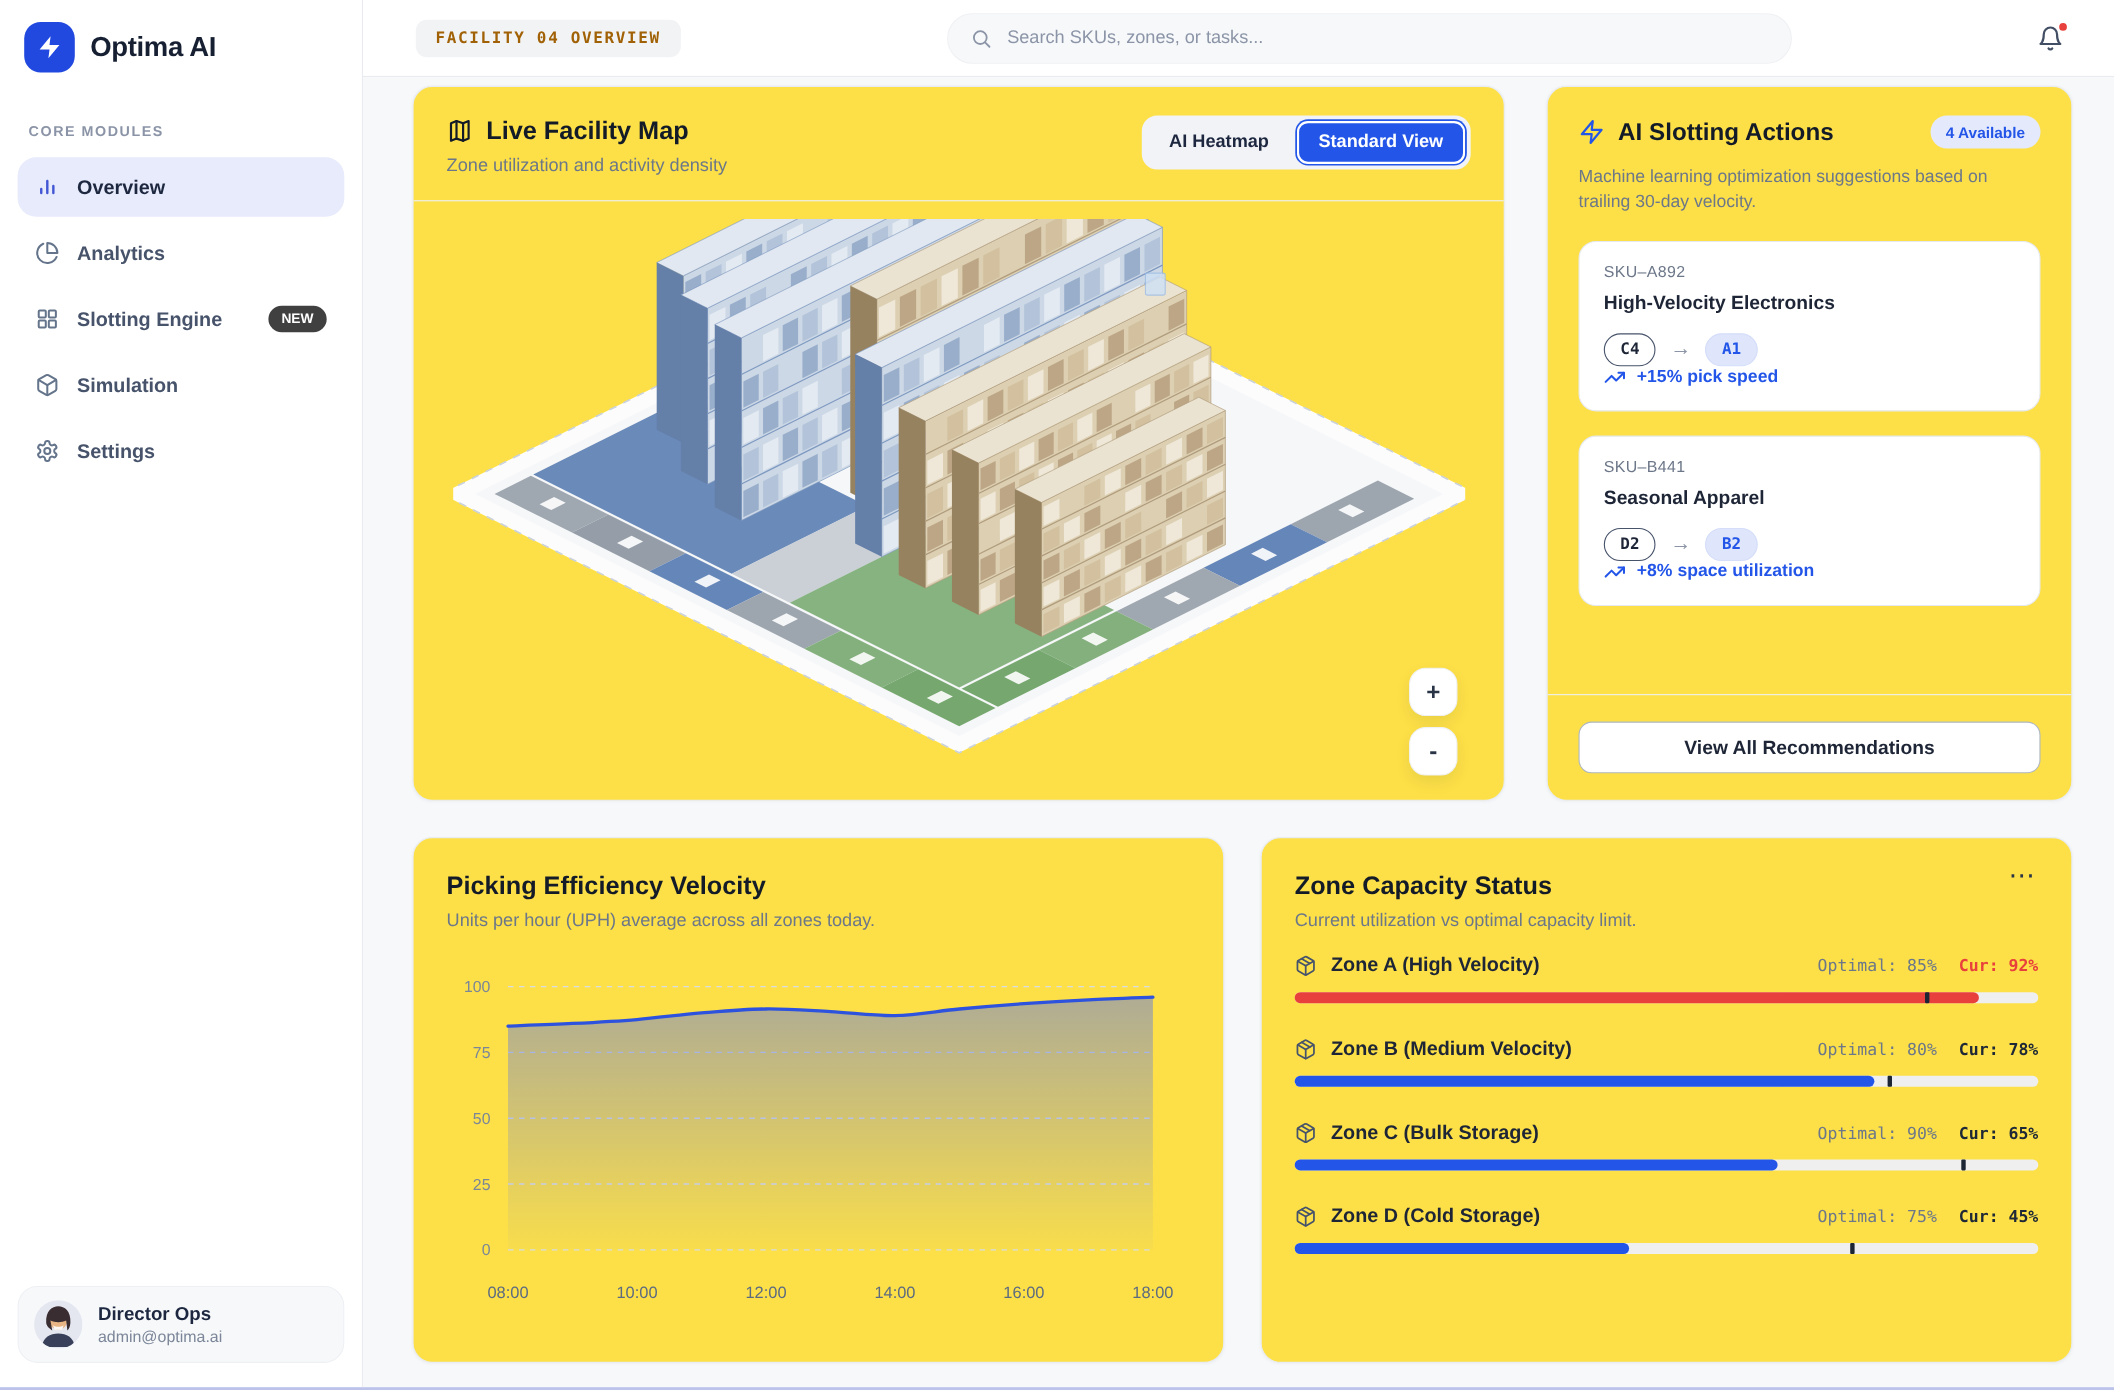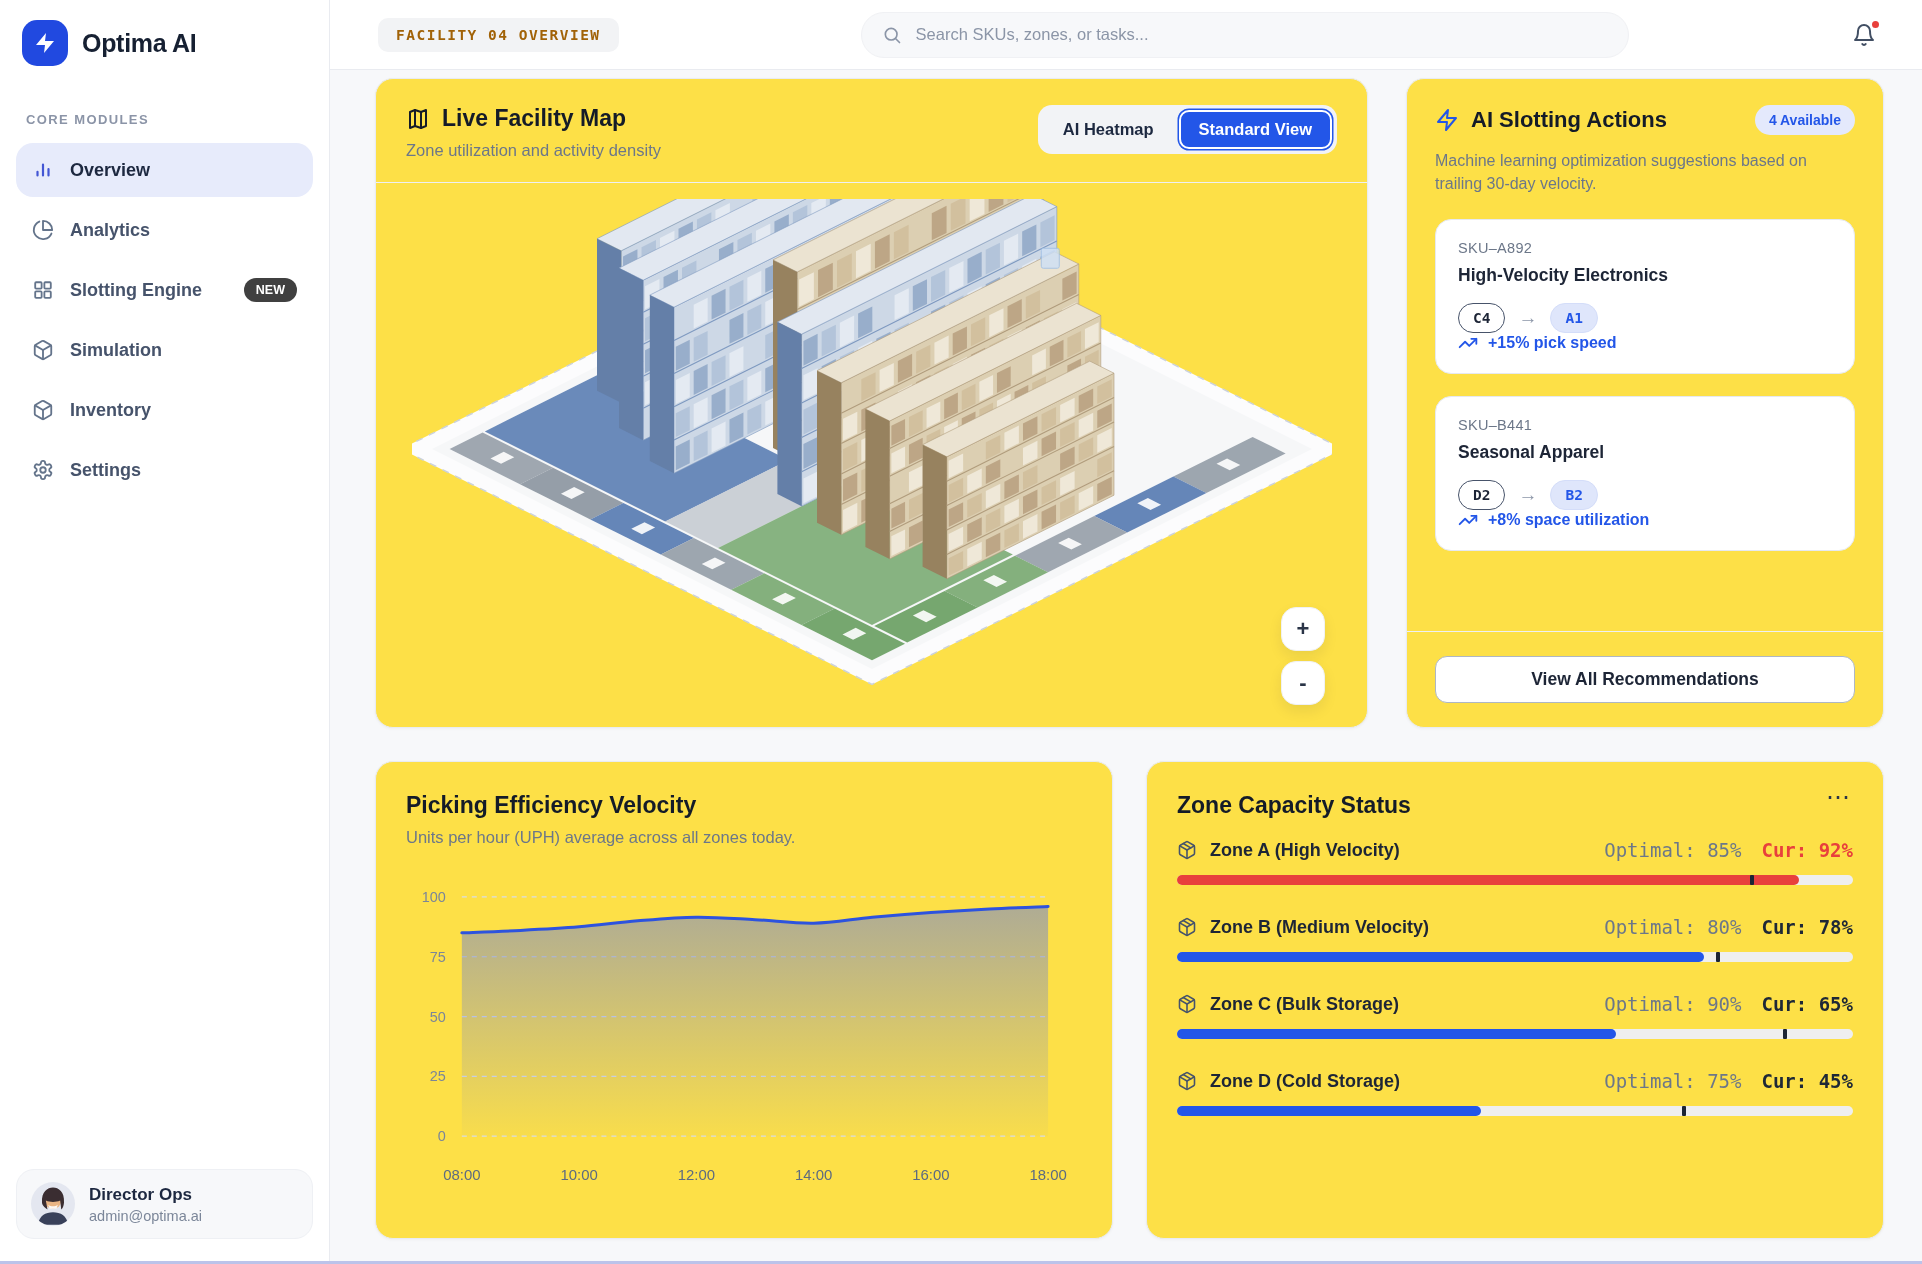--- a/index.html
+++ b/index.html
@@ -109,21 +109,21 @@
   
   .zone-card { flex:1; padding:30px 30px 24px; position:relative; min-width:0; }
   .kebab { position:absolute; right:26px; top:22px; font-size:24px; color:#2a3447; background:none;
            border:none; cursor:pointer; letter-spacing:1px; line-height:1; }
   .zone-rows { margin-top:20px; }
   .zone-row { margin-bottom:31px; }
   .zone-head { display:flex; align-items:center; }
   .zone-name { display:flex; align-items:center; gap:13px; font-size:18px; font-weight:600; color:#1d2536; }
   .zone-name svg { color:#46536b; }
   .zone-stats { margin-left:auto; font-family:"DejaVu Sans Mono","Liberation Mono",monospace;
-                font-size:19px; display:flex; gap:20px; align-items:flex-start; }
+                font-size:15px; display:flex; gap:20px; align-items:flex-start; }
   .optimal { color:#6c7789; }
   .current { font-weight:700; }
   .zone-bar { position:relative; height:10px; border-radius:6px; background:#efefef; margin-top:14px; }
   .zone-bar-fill { position:absolute; left:0; top:0; height:100%; border-radius:6px; }
   .zone-bar-marker { position:absolute; top:0; width:4px; height:100%; background:#1c2534; border-radius:1px; }
 </style>
 </head>
 <body>
 
 <div class="app">
@@ -174,30 +174,20 @@
       </a>
       <a class="nav-item">
         <span class="nav-icon">
           <svg width="22" height="22" viewBox="0 0 24 24" fill="none" stroke="currentColor" stroke-width="2" stroke-linecap="round" stroke-linejoin="round">
               <path d="M21 16V8a2 2 0 0 0-1-1.73l-7-4a2 2 0 0 0-2 0l-7 4A2 2 0 0 0 3 8v8a2 2 0 0 0 1 1.73l7 4a2 2 0 0 0 2 0l7-4A2 2 0 0 0 21 16z"></path>
               <polyline points="3.27 6.96 12 12.01 20.73 6.96"></polyline>
               <line x1="12" y1="22.08" x2="12" y2="12"></line>
             </svg>
         </span>
         <span>Simulation</span>
-      </a>
-      <a class="nav-item">
-        <span class="nav-icon">
-          <svg width="22" height="22" viewBox="0 0 24 24" fill="none" stroke="currentColor" stroke-width="2" stroke-linecap="round" stroke-linejoin="round">
-              <path d="M21 16V8a2 2 0 0 0-1-1.73l-7-4a2 2 0 0 0-2 0l-7 4A2 2 0 0 0 3 8v8a2 2 0 0 0 1 1.73l7 4a2 2 0 0 0 2 0l7-4A2 2 0 0 0 21 16z"></path>
-              <polyline points="3.27 6.96 12 12.01 20.73 6.96"></polyline>
-              <line x1="12" y1="22.08" x2="12" y2="12"></line>
-            </svg>
-        </span>
-        <span>Inventory</span>
       </a>
       <a class="nav-item">
         <span class="nav-icon">
           <svg width="22" height="22" viewBox="0 0 24 24" fill="none" stroke="currentColor" stroke-width="2" stroke-linecap="round" stroke-linejoin="round">
               <path d="M12.22 2h-.44a2 2 0 0 0-2 2v.18a2 2 0 0 1-1 1.73l-.43.25a2 2 0 0 1-2 0l-.15-.08a2 2 0 0 0-2.73.73l-.22.38a2 2 0 0 0 .73 2.73l.15.1a2 2 0 0 1 1 1.72v.51a2 2 0 0 1-1 1.74l-.15.09a2 2 0 0 0-.73 2.73l.22.38a2 2 0 0 0 2.73.73l.15-.08a2 2 0 0 1 2 0l.43.25a2 2 0 0 1 1 1.73V20a2 2 0 0 0 2 2h.44a2 2 0 0 0 2-2v-.18a2 2 0 0 1 1-1.73l.43-.25a2 2 0 0 1 2 0l.15.08a2 2 0 0 0 2.73-.73l.22-.39a2 2 0 0 0-.73-2.73l-.15-.08a2 2 0 0 1-1-1.74v-.5a2 2 0 0 1 1-1.74l.15-.09a2 2 0 0 0 .73-2.73l-.22-.38a2 2 0 0 0-2.73-.73l-.15.08a2 2 0 0 1-2 0l-.43-.25a2 2 0 0 1-1-1.73V4a2 2 0 0 0-2-2z"></path>
               <circle cx="12" cy="12" r="3"></circle>
             </svg>
         </span>
         <span>Settings</span>
       </a>
@@ -935,20 +925,21 @@
               <text x="408.8" y="302" text-anchor="middle" fill="#5d6b80" font-size="15" font-family="Liberation Sans, sans-serif">14:00</text>
               <text x="526.4" y="302" text-anchor="middle" fill="#5d6b80" font-size="15" font-family="Liberation Sans, sans-serif">16:00</text>
               <text x="644" y="302" text-anchor="middle" fill="#5d6b80" font-size="15" font-family="Liberation Sans, sans-serif">18:00</text>
               <path d="M56 54C65.8 53.6 95.2 52.599999999999994 114.8 51.599999999999994C134.4 50.599999999999994 154 49.6 173.6 48C193.2 46.4 212.8 43.6 232.4 42C252 40.4 271.59999999999997 38.59999999999998 291.2 38.39999999999998C310.8 38.199999999999974 330.4 39.799999999999976 350 40.79999999999998C369.6 41.79999999999999 389.2 44.800000000000004 408.8 44.400000000000006C428.40000000000003 44.00000000000001 448 40.19999999999998 467.6 38.39999999999998C487.20000000000005 36.59999999999997 506.79999999999995 34.99999999999999 526.4 33.599999999999994C546 32.199999999999996 565.6 30.999999999999996 585.2 30C604.8000000000001 29.000000000000004 634.2 28.000000000000018 644 27.600000000000023L644 258L56 258Z" fill="url(#gradFill)" stroke="none"></path>
               <path d="M56 54C65.8 53.6 95.2 52.599999999999994 114.8 51.599999999999994C134.4 50.599999999999994 154 49.6 173.6 48C193.2 46.4 212.8 43.6 232.4 42C252 40.4 271.59999999999997 38.59999999999998 291.2 38.39999999999998C310.8 38.199999999999974 330.4 39.799999999999976 350 40.79999999999998C369.6 41.79999999999999 389.2 44.800000000000004 408.8 44.400000000000006C428.40000000000003 44.00000000000001 448 40.19999999999998 467.6 38.39999999999998C487.20000000000005 36.59999999999997 506.79999999999995 34.99999999999999 526.4 33.599999999999994C546 32.199999999999996 565.6 30.999999999999996 585.2 30C604.8000000000001 29.000000000000004 634.2 28.000000000000018 644 27.600000000000023" fill="none" stroke="#2d53de" stroke-width="3" stroke-linecap="round"></path>
             </svg>
         </section>
 
         <section class="card zone-card">
           <h3 class="card-title" style="font-size:23px;">Zone Capacity Status</h3>
+          <p class="card-sub">Current utilization vs optimal capacity limit.</p>
           <button class="kebab">⋯</button>
 
           <div class="zone-rows">
 
             <div class="zone-row">
               <div class="zone-head">
                 <span class="zone-name">
                   <span style="display:flex;">
                       <svg width="20" height="20" viewBox="0 0 24 24" fill="none" stroke="currentColor" stroke-width="1.9" stroke-linecap="round" stroke-linejoin="round">
                         <path d="m7.5 4.27 9 5.15"></path>

